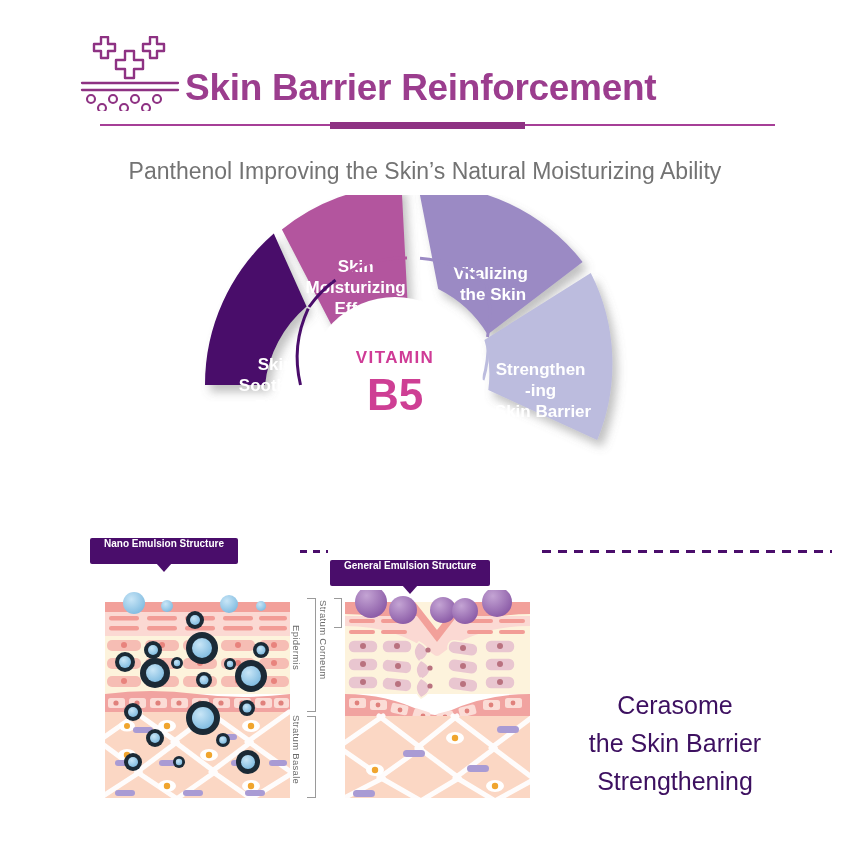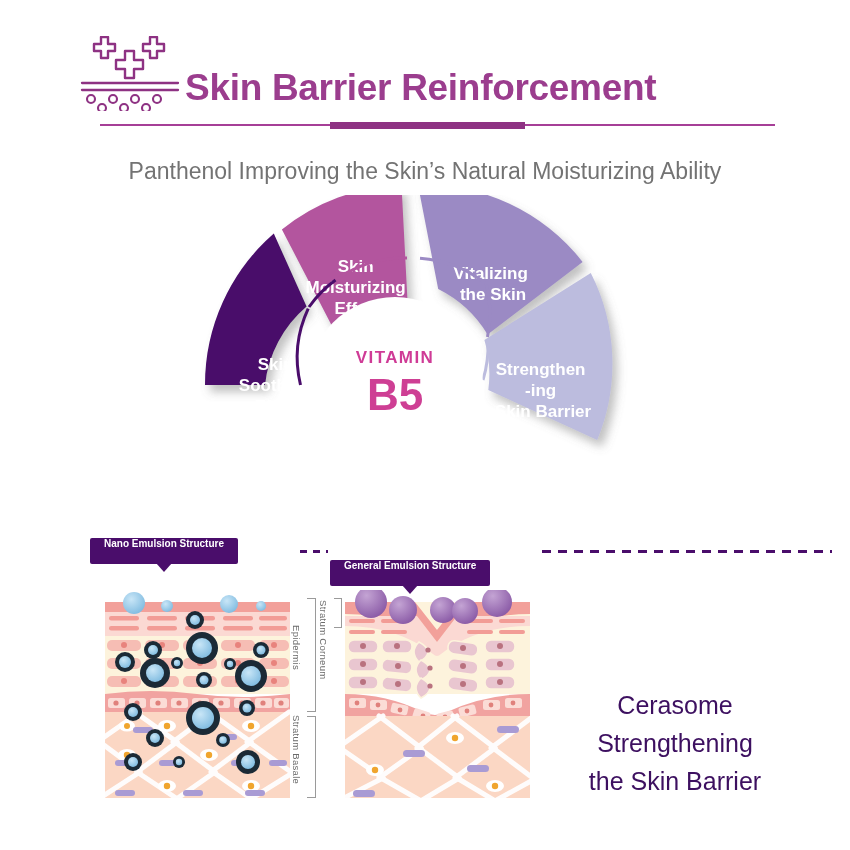--- a/index.html
+++ b/index.html
@@ -558,17 +558,17 @@
   <div class="vlabel" id="lbl-corneum">Stratum Corneum</div>
 
   <div class="bracket" id="br-epidermis"></div>
   <div class="vlabel" id="lbl-epidermis">Epidermis</div>
 
   <div class="bracket" id="br-basale"></div>
   <div class="vlabel" id="lbl-basale">Stratum Basale</div>
 
   <div class="caption">
     <div>Cerasome</div>
+    <div>the Skin Barrier</div>
     <div>Strengthening</div>
-    <div>the Skin Barrier</div>
   </div>
 
 </div>
 
 </body></html>

